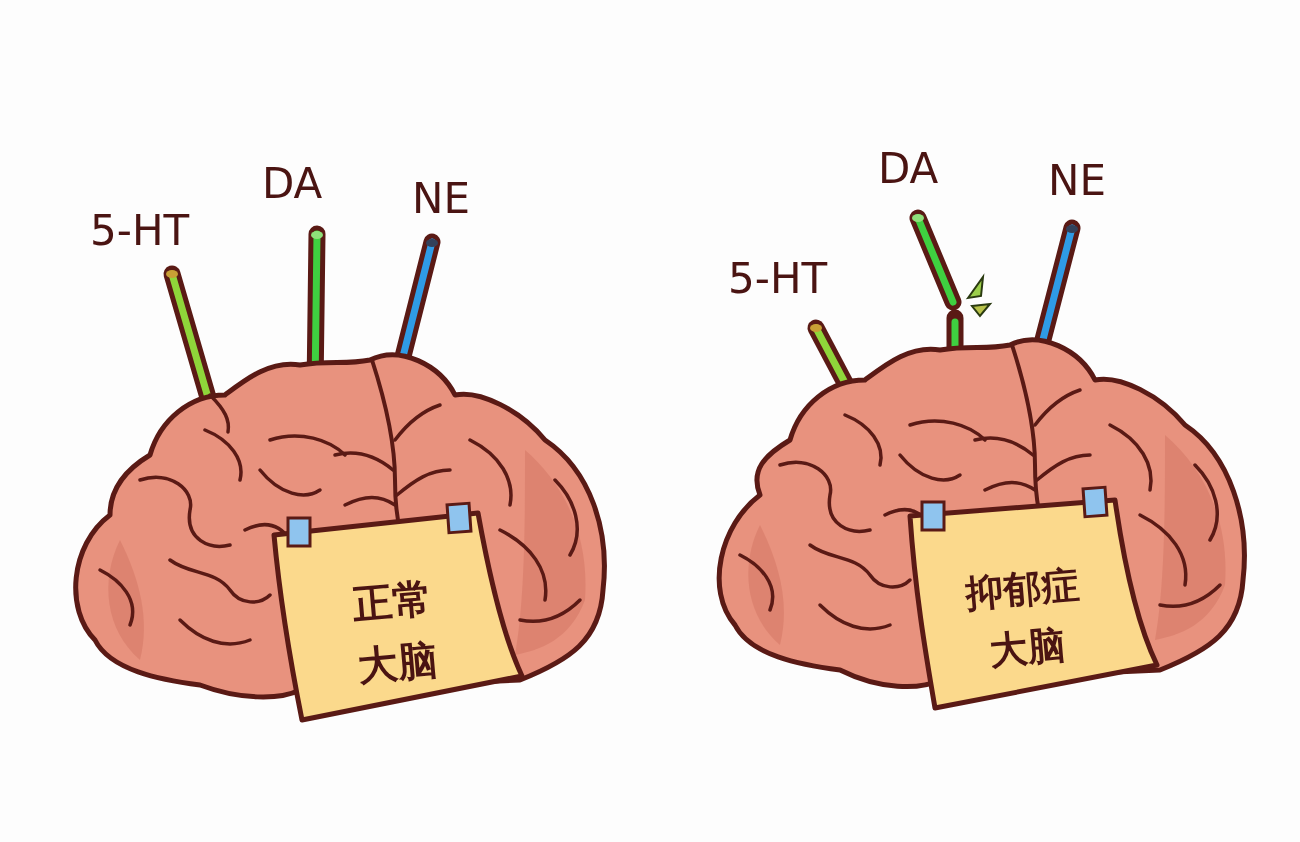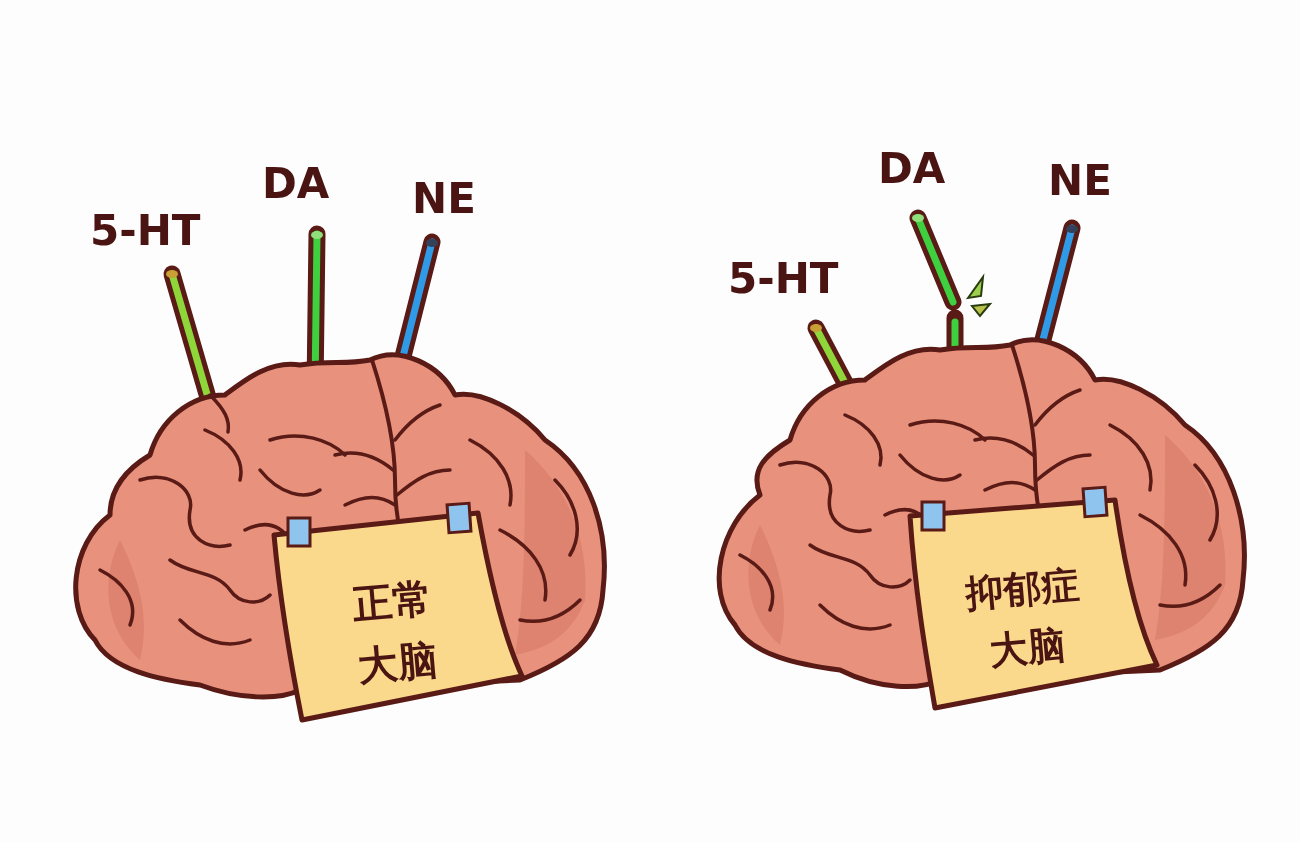--- a/index.html
+++ b/index.html
@@ -2,21 +2,21 @@
 <html><head>
   <meta charset="utf-8">
   <style>
     html, body { margin: 0; padding: 0; background: #fdfdfd; }
     body { width: 1300px; height: 842px; position: relative; overflow: hidden;
            font-family: "DejaVu Sans", "Liberation Sans", sans-serif; }
     .panel { position: absolute; top: 0; width: 650px; height: 842px; }
     .panel.left { left: 0; }
     .panel.right { left: 650px; }
     .label {
-      position: absolute; font-weight: bold; font-size: 42px; color: #4a1412;
+      position: absolute; font-weight: normal; font-size: 42px; color: #4a1412;
       font-family: "DejaVu Sans", sans-serif; letter-spacing: 0px; line-height: 1;
     }
     svg { position: absolute; left: 0; top: 0; }
     .note-text {
       position: absolute; color: #4a1412; font-weight: bold; font-size: 40px;
       font-family: "DejaVu Sans", sans-serif; text-align: center; line-height: 1.55;
     }
   </style>
 </head>
 <body>

